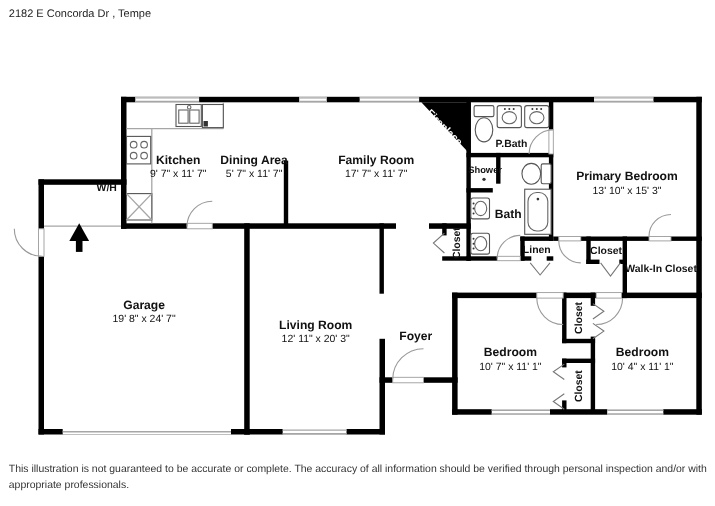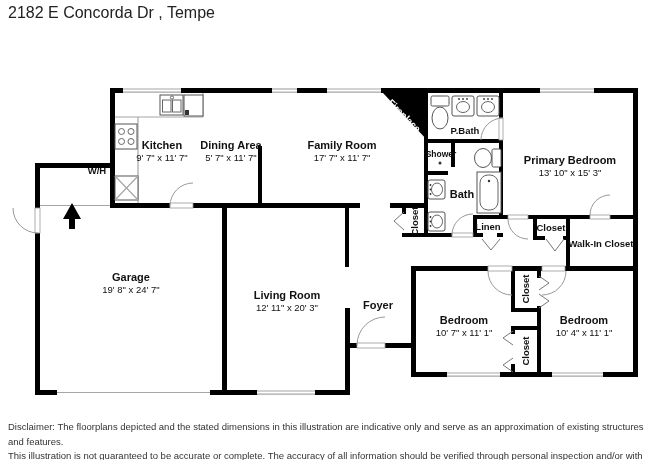--- a/index.html
+++ b/index.html
@@ -1,18 +1,18 @@
 <!DOCTYPE html>
 <html><head>
 <meta charset="utf-8">
 <style>
   html,body{margin:0;padding:0;background:#fff;}
   body{width:650px;height:460px;position:relative;overflow:hidden;
        font-family:"Liberation Sans",sans-serif;}
-  .hdr{position:absolute;left:8px;top:6px;font-size:16px;line-height:14px;color:#222;}
+  .hdr{position:absolute;left:8px;top:6px;font-size:10px;line-height:14px;color:#222;}
   .disc{position:absolute;left:8px;top:420px;width:640px;font-size:9.5px;line-height:14.5px;color:#333;}
   svg{position:absolute;left:0;top:0;}
   svg text{fill:#111;}
   .rt{font-size:11px;font-weight:bold;}
   .rd{font-size:9.5px;}
   .sm{font-size:9.5px;font-weight:bold;}
   .xs{font-size:8.5px;font-weight:bold;}
   .fp{font-size:9.5px;font-weight:bold;fill:#fff;}
   .wall{fill:#000;}
   .fx{fill:#fff;stroke:#555;stroke-width:1;}
@@ -284,15 +284,14 @@
 
     <text class="rt" x="584" y="324">Bedroom</text>
     <text class="rd" x="584" y="336">10' 4" x 11' 1"</text>
 
     <text class="sm" x="526" y="292" transform="rotate(-90 526 289)">Closet</text>
     <text class="sm" x="526" y="354" transform="rotate(-90 526 351)">Closet</text>
   </g>
 </svg>
 
 <div class="disc">
-  <div>Disclaimer: The floorplans depicted and the stated dimensions in this illustration are indicative only and serve as an approximation of existing structures and features.</div>
   <div>This illustration is not guaranteed to be accurate or complete. The accuracy of all information should be verified through personal inspection and/or with appropriate professionals.</div>
 </div>
 
 </body></html>

